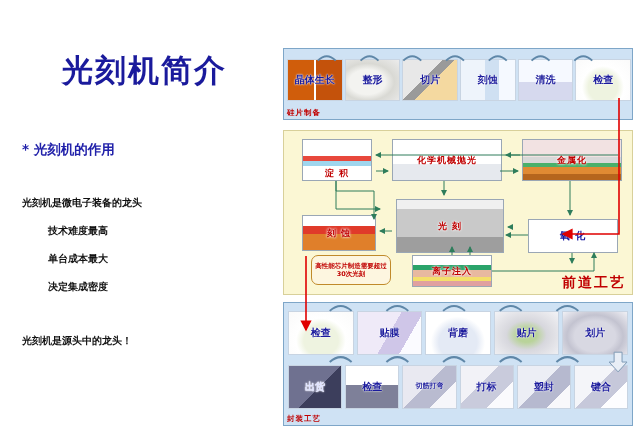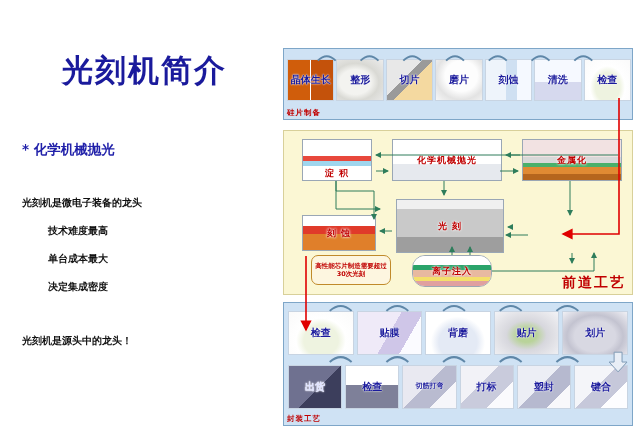--- a/index.html
+++ b/index.html
@@ -108,21 +108,21 @@
   .mpic.litho{background:linear-gradient(180deg,#f0f0f0 0 18%,#c9c9c9 18% 72%,#9e9e9e 72% 100%);}
   .mpic.ox{background:#ffffff;}
   .mpic.ion{background:linear-gradient(180deg,#ffffff 0 30%,#2aa36a 30% 48%,#e8b9a0 48% 70%,#f4e06a 70% 82%,#e0a0a0 82%);}
 
   #box-depo  {left:18px;top:8px;width:68px;height:40px;align-items:flex-end;}
   #box-cmp   {left:108px;top:8px;width:108px;height:40px;}
   #box-metal {left:238px;top:8px;width:98px;height:40px;}
   #box-etch  {left:18px;top:84px;width:72px;height:34px;}
   #box-litho {left:112px;top:68px;width:106px;height:52px;}
   #box-ox    {left:244px;top:88px;width:88px;height:32px;font-size:10px;}
-  #box-ion   {left:128px;top:124px;width:78px;height:30px;border-radius:13px;}
+  #box-ion   {left:128px;top:124px;width:78px;height:30px;}
 
   #callout{
     position:absolute;left:27px;top:124px;width:80px;height:30px;
     background:#fdf6e0;border:1.3px solid #c08a2a;border-radius:7px;
     display:flex;align-items:center;justify-content:center;text-align:center;
     font-size:6.5px;font-weight:bold;color:#c00000;line-height:1.25;padding:1px;
     box-sizing:border-box;
   }
 
   
@@ -138,21 +138,21 @@
   #row-b2{left:4px;top:62px;width:340px;height:44px;gap:3px;border-radius:16px;}
   svg.overlay{position:absolute;left:0;top:0;width:353px;height:390px;z-index:45;pointer-events:none;}
 </style>
 </head>
 <body>
 
 <div id="slide">
 
   <div id="left">
     <div id="title">光刻机简介</div>
-    <div id="bullet">* 化学机械抛光</div>
+    <div id="bullet">* 光刻机的作用</div>
     <div class="body-line" id="ln1">光刻机是微电子装备的龙头</div>
     <div class="body-line" id="ln2">技术难度最高</div>
     <div class="body-line" id="ln3">单台成本最大</div>
     <div class="body-line" id="ln4">决定集成密度</div>
     <div class="body-line" id="ln5">光刻机是源头中的龙头！</div>
   </div>
 
   <div id="diagram">
 
     <div class="panel" id="panel-top">
@@ -161,24 +161,20 @@
           <div class="pic crystal"></div>
           <div class="lbl">晶体生长</div>
         </div>
         <div class="cell">
           <div class="pic ingot"></div>
           <div class="lbl">整形</div>
         </div>
         <div class="cell">
           <div class="pic slice"></div>
           <div class="lbl">切片</div>
-        </div>
-        <div class="cell">
-          <div class="pic lap"></div>
-          <div class="lbl">磨片</div>
         </div>
         <div class="cell">
           <div class="pic etchb"></div>
           <div class="lbl">刻蚀</div>
         </div>
         <div class="cell">
           <div class="pic clean"></div>
           <div class="lbl">清洗</div>
         </div>
         <div class="cell">
@@ -240,20 +236,24 @@
         <div class="mlbl">金属化</div>
       </div>
       <div class="mbox" id="box-etch">
         <div class="mpic etch"></div>
         <div class="mlbl">刻 蚀</div>
       </div>
       <div class="mbox" id="box-litho">
         <div class="mpic litho"></div>
         <div class="mlbl">光 刻</div>
       </div>
+      <div class="mbox blue" id="box-ox">
+        <div class="mpic ox"></div>
+        <div class="mlbl">氧 化</div>
+      </div>
       <div class="mbox" id="box-ion">
         <div class="mpic ion"></div>
         <div class="mlbl">离子注入</div>
       </div>
 
       <div id="callout">高性能芯片制造需要超过30次光刻</div>
       <div class="seclabel">前道工艺</div>
     </div>
 
     <div class="panel" id="panel-bot">

